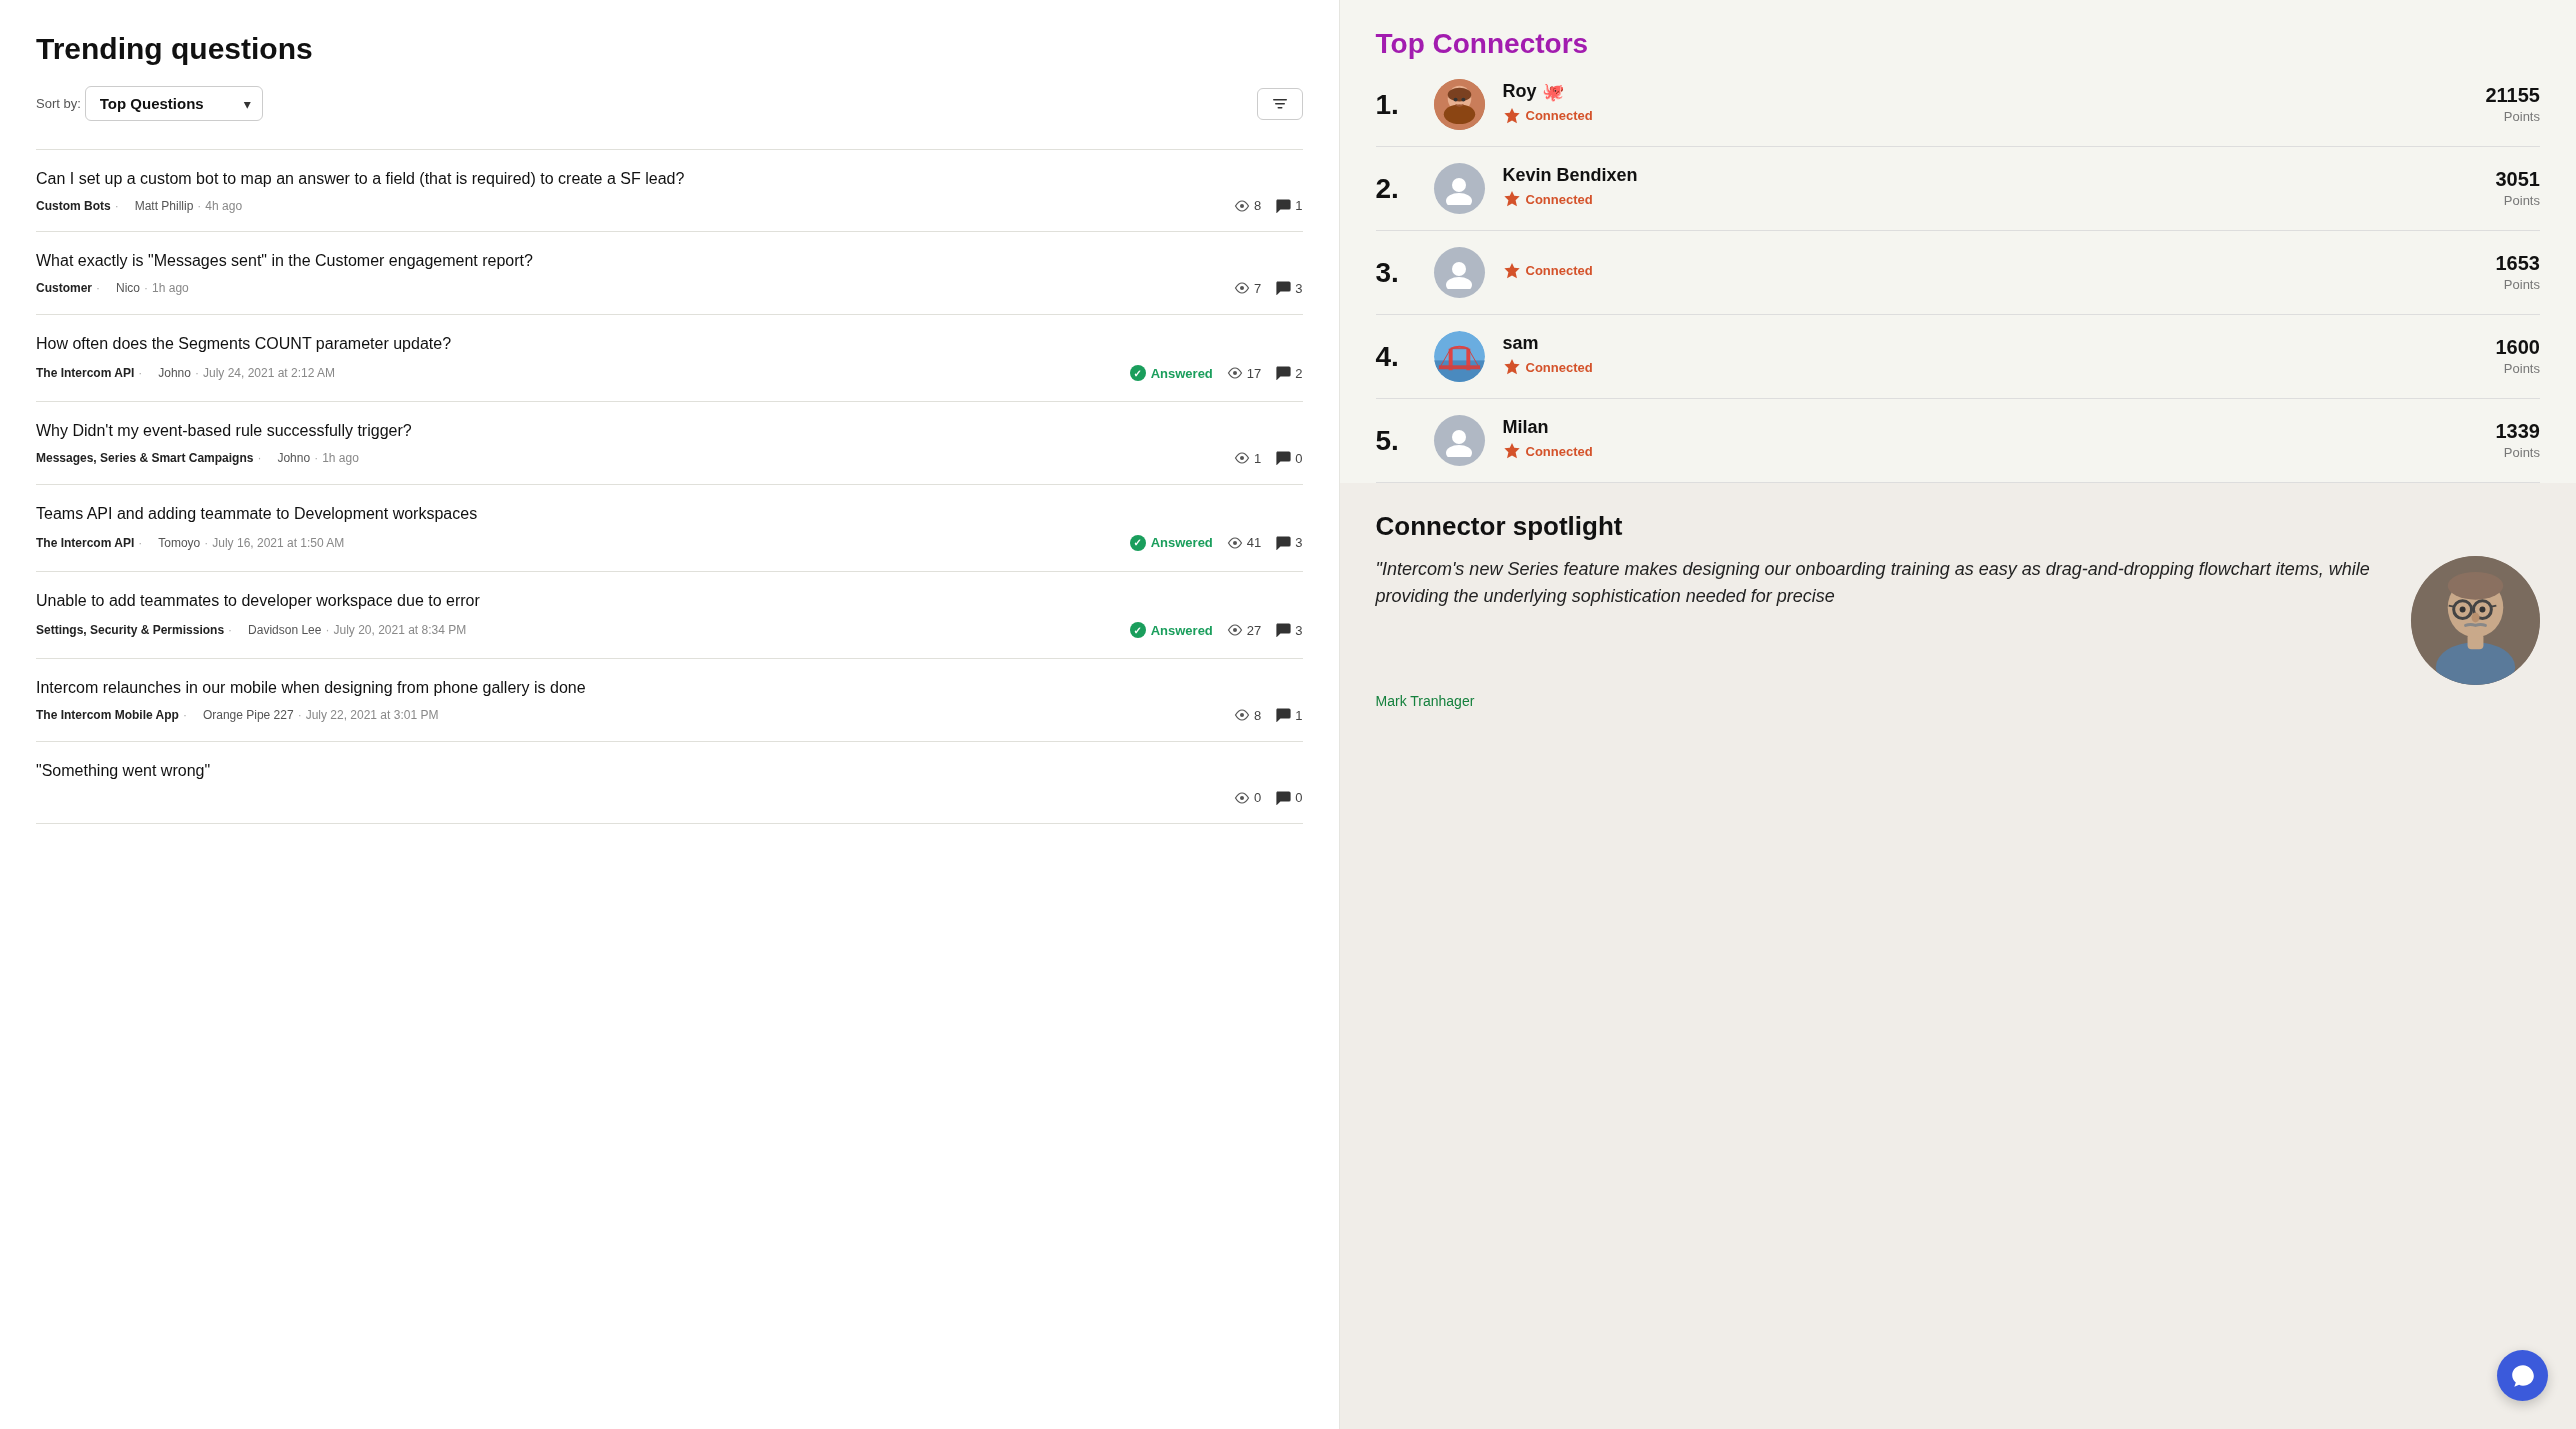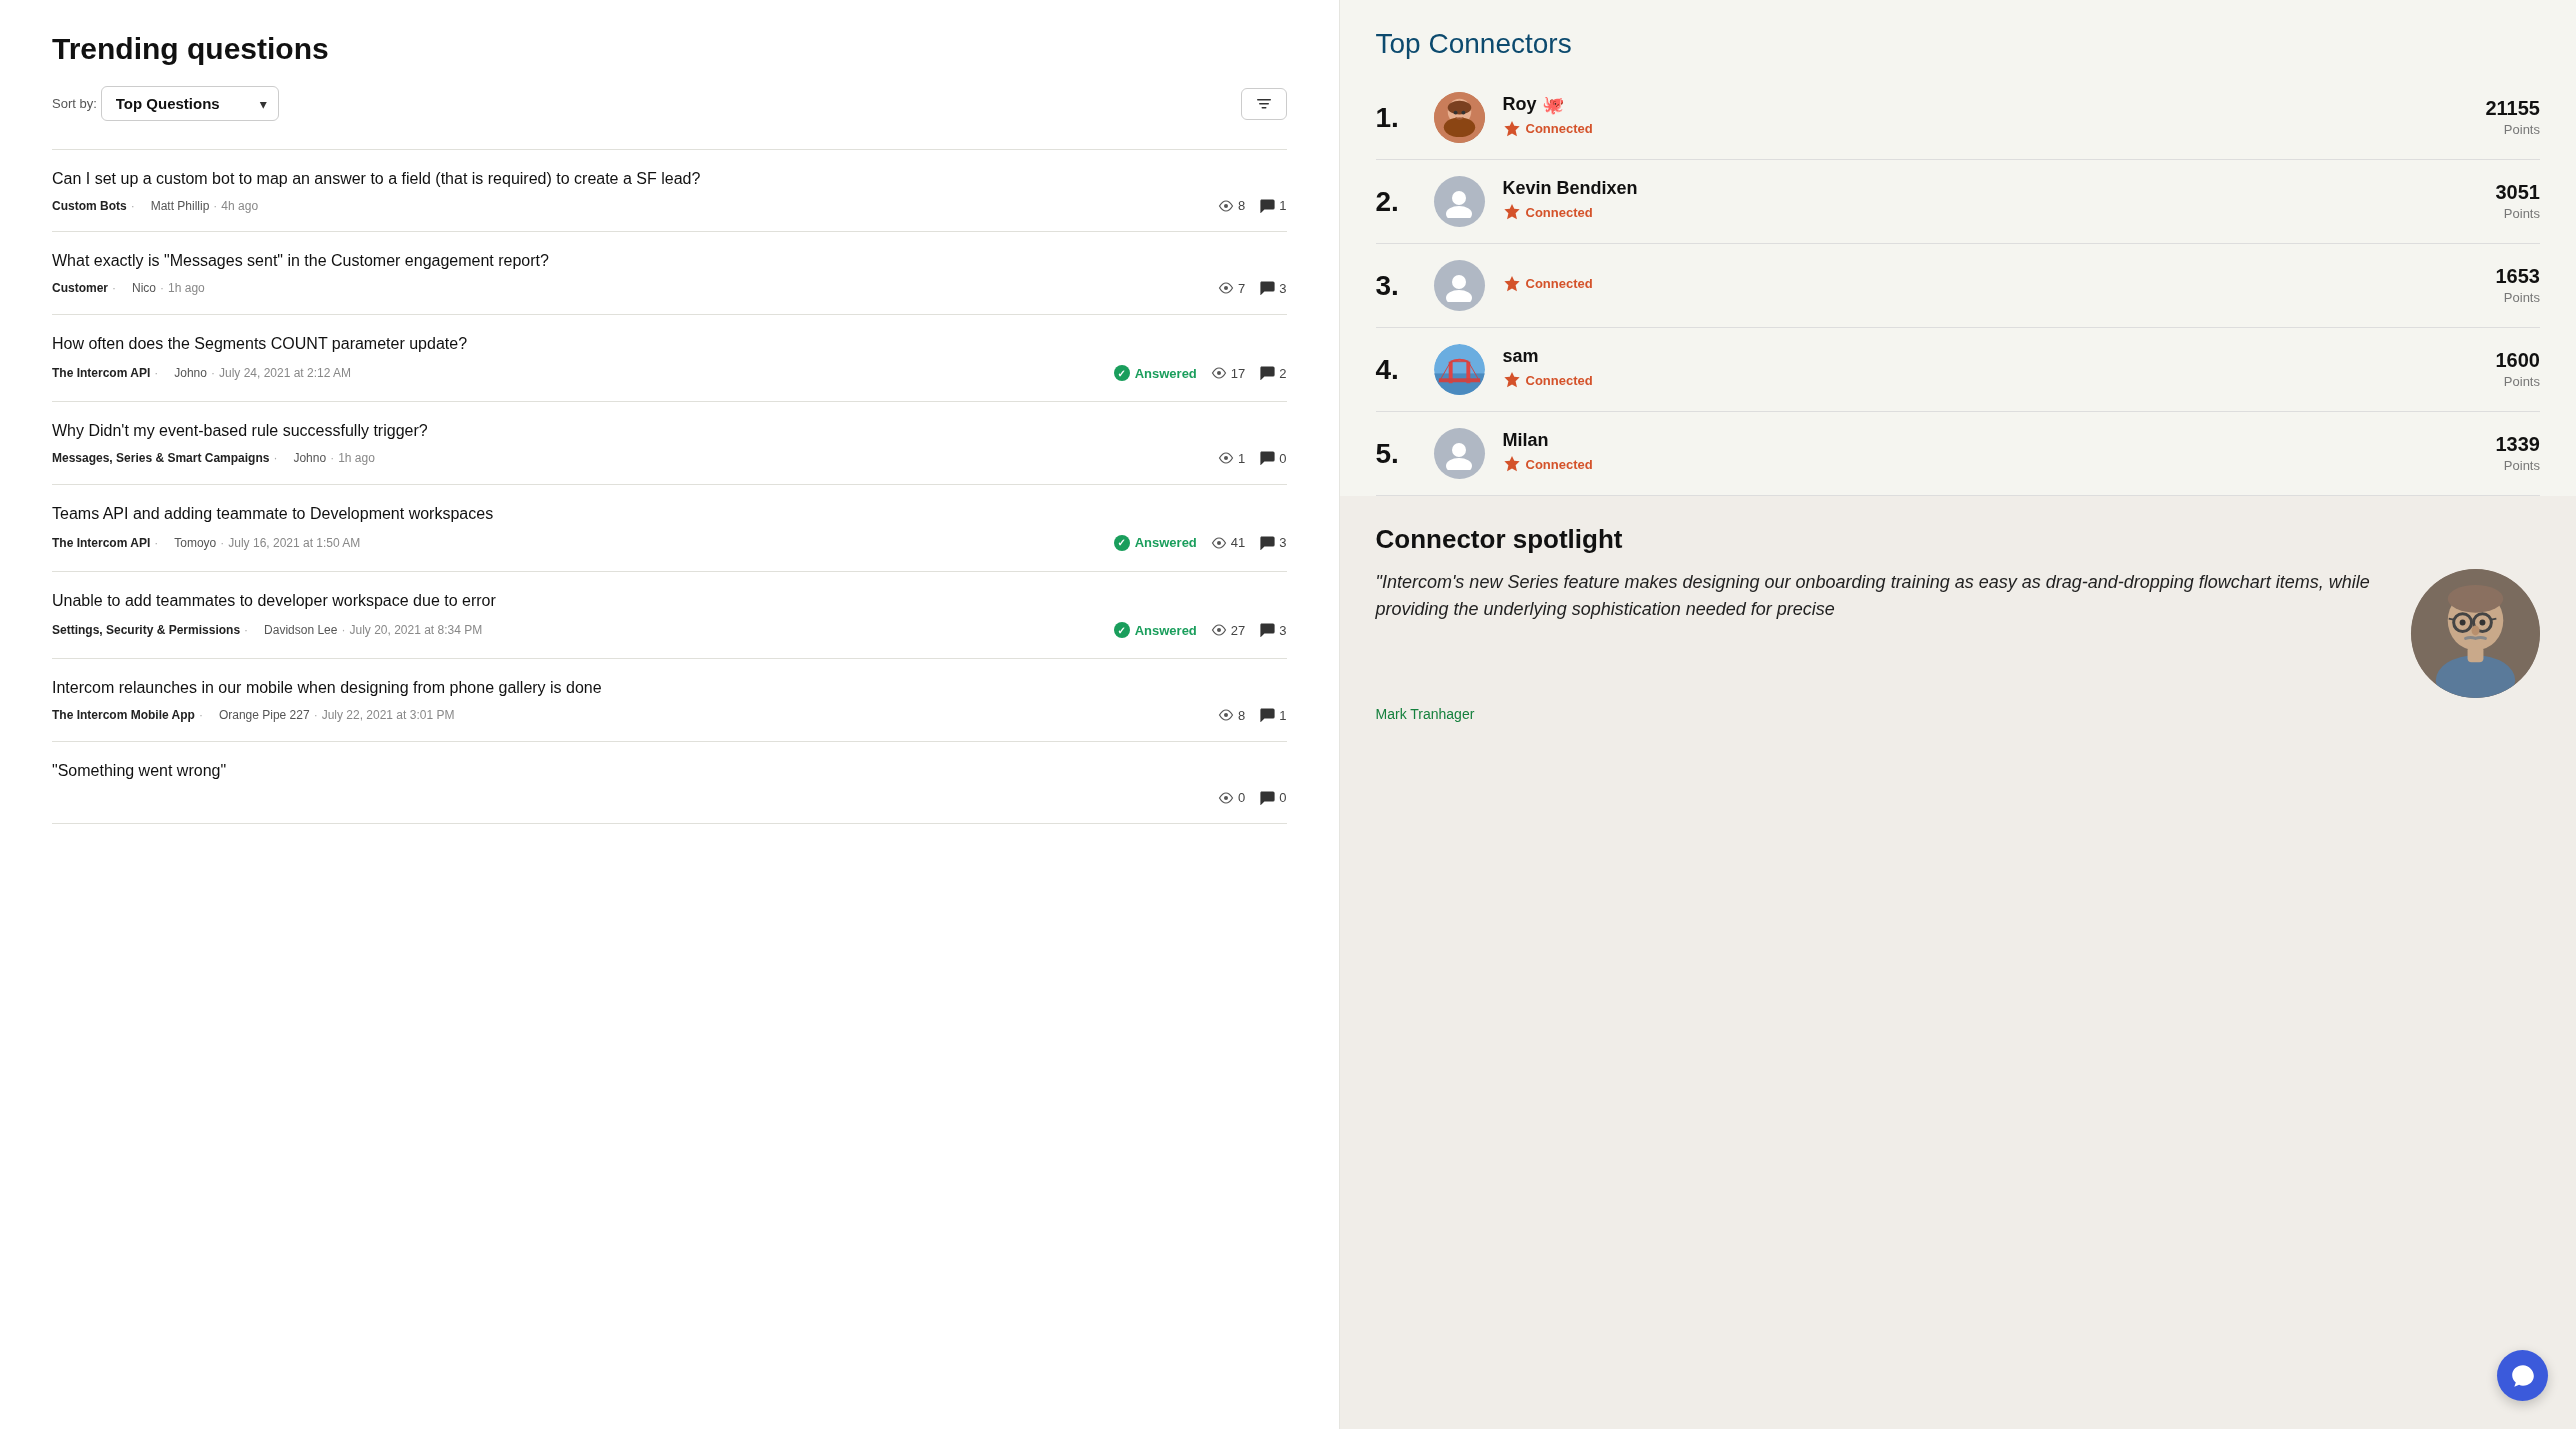--- a/index.html
+++ b/index.html
@@ -7,21 +7,21 @@
       font-family: -apple-system, BlinkMacSystemFont, 'Segoe UI', Helvetica, Arial, sans-serif;
       background: #f5f5f0;
       display: flex;
       min-height: 100vh;
     }
 
     
     .left-panel {
       flex: 0 0 52%;
       background: #fff;
-      padding: 32px 52px;
+      padding: 32px 36px;
       border-right: 1px solid #e5e5e0;
       overflow-y: auto;
     }
 
     .page-title {
       font-size: 30px;
       font-weight: 800;
       color: #111;
       margin-bottom: 20px;
     }
@@ -171,23 +171,23 @@
     }
 
     .top-connectors {
       background: #f5f5f0;
       padding: 28px 36px 0 36px;
       flex: 0 0 auto;
     }
 
     .section-title {
       font-size: 28px;
-      font-weight: 400;
-      color: #0c4a6e;
-      margin-bottom: 16px;
+      font-weight: 700;
+      color: #a21caf;
+      margin-bottom: 3px;
     }
 
     .connector-list { }
 
     .connector-item {
       display: flex;
       align-items: center;
       padding: 16px 0;
       border-bottom: 1px solid #ddd;
       gap: 18px;

